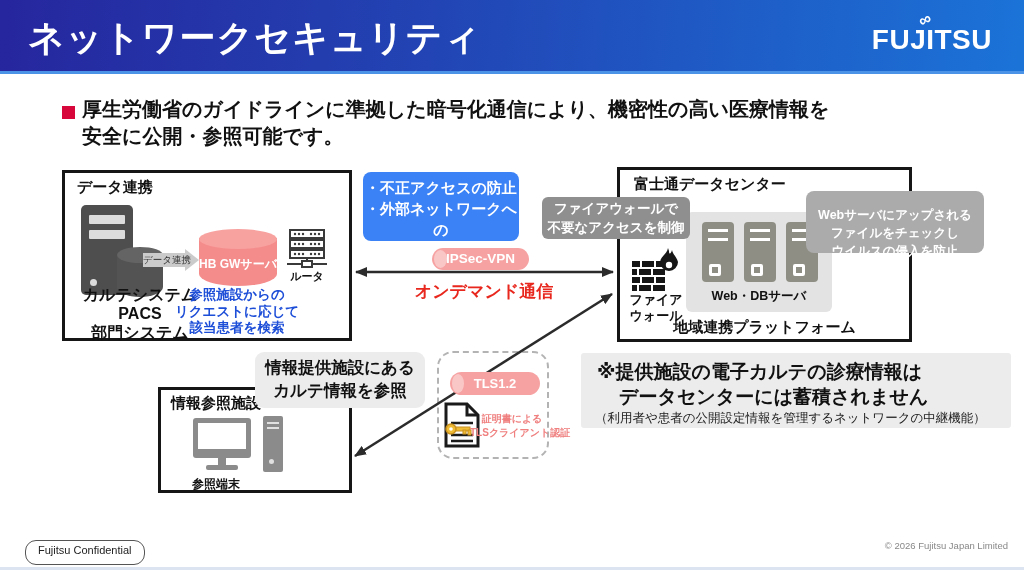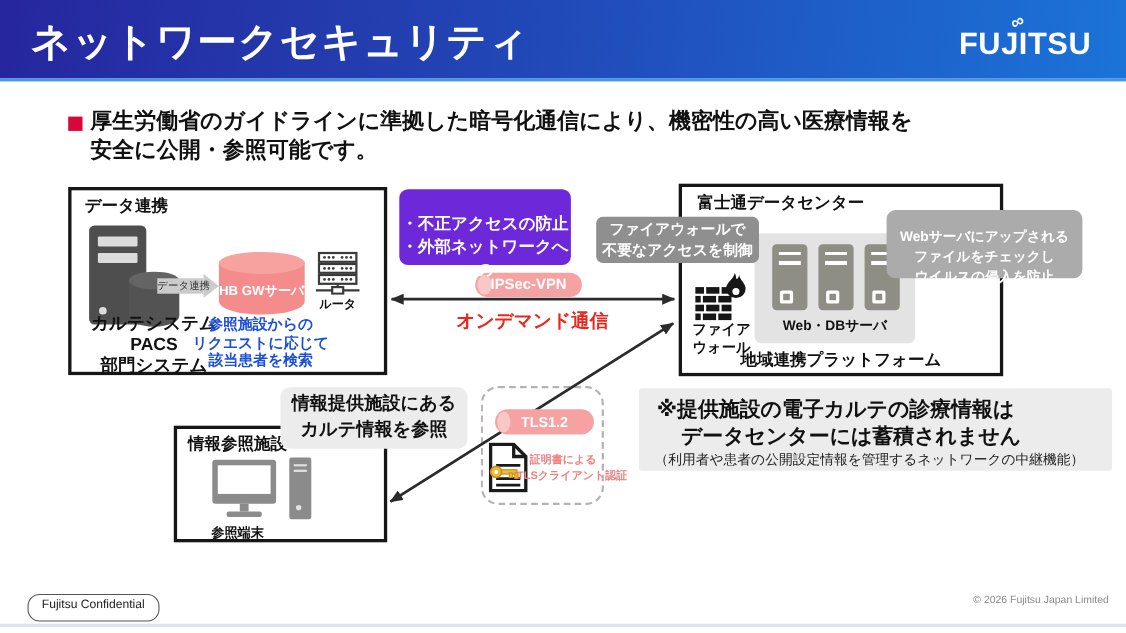--- a/index.html
+++ b/index.html
@@ -52,21 +52,21 @@
   .gwcyl .lbl { position:absolute; left:0; top:27px; width:100%; text-align:center; color:#fff; font-size:12px; font-weight:bold; white-space:nowrap; }
 
   .gw-note { position:absolute; left:108px; top:114px; width:128px; text-align:center;
              color:#1d4ed8; font-size:13.5px; font-weight:bold; line-height:16.5px; white-space:nowrap; }
 
   .router { position:absolute; left:222px; top:55px; }
   .router-lbl { position:absolute; left:212px; top:96px; width:60px; text-align:center; font-size:11px; font-weight:bold; color:#111; }
 
   
   .callout { position:absolute; border-radius:8px; color:#fff; font-weight:bold; text-align:center; z-index:5; }
-  .co-access { left:363px; top:172px; width:156px; height:69px; background:#6d28d9; font-size:15px; line-height:21px; padding-top:21px; }
+  .co-access { left:363px; top:172px; width:156px; height:69px; background:#3b82f6; font-size:15px; line-height:21px; padding-top:5px; }
   .co-fw { left:542px; top:197px; width:148px; height:42px; background:#8f8f8f; font-size:13.5px; line-height:19px; padding-top:2px; border-radius:6px; }
   .co-web { left:806px; top:191px; width:178px; height:62px; background:#ababab; font-size:12.5px; line-height:18px; padding-top:15px; }
 
   
   .vpn-pill { position:absolute; left:432px; top:248px; width:97px; height:22px; background:#f7a2a2; border-radius:11px;
               color:#fff; font-size:13.5px; font-weight:bold; text-align:center; line-height:22px; z-index:3; }
   .vpn-pill::before { content:""; position:absolute; left:2px; top:2px; width:13px; height:18px; background:rgba(255,255,255,.4); border-radius:50%; }
   .ondemand { position:absolute; left:409px; top:280px; width:150px; text-align:center; color:#e8281e; font-size:17px; font-weight:bold; white-space:nowrap; }
 
   

